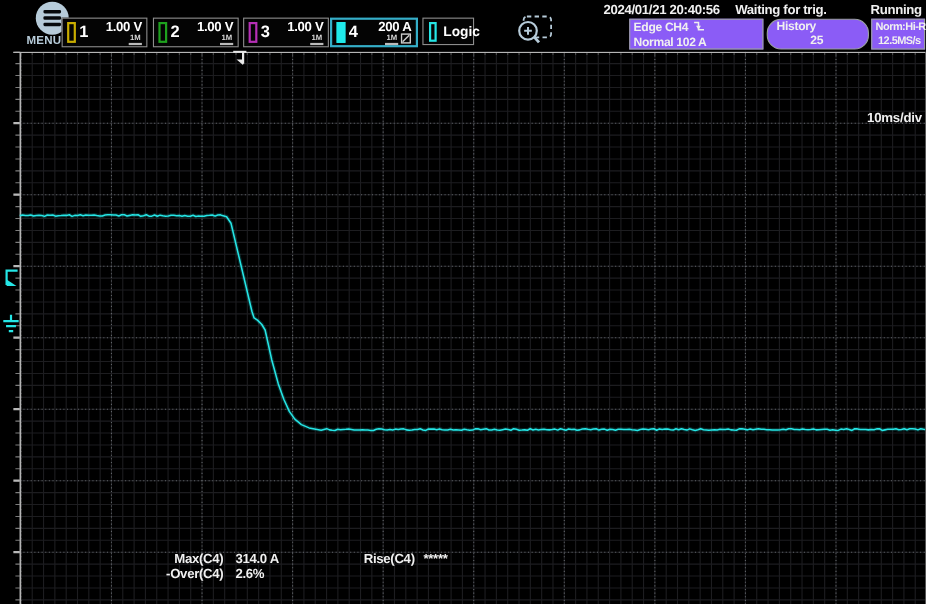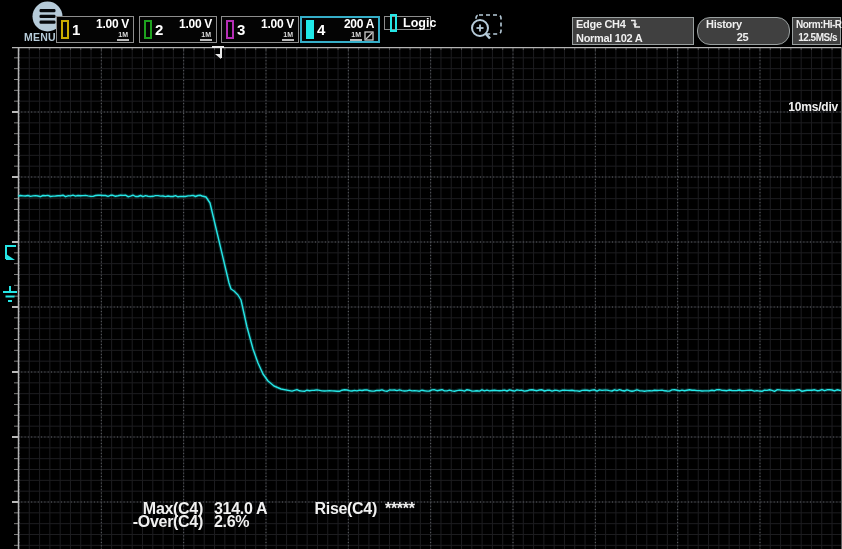--- a/index.html
+++ b/index.html
@@ -16,46 +16,46 @@
 
   .chbox{position:absolute;top:16px;height:27px;background:#040404;border:1px solid #8d8d8d;
          display:flex;align-items:center;padding:1px 2px;}
   .chbox.sel{border:2px solid #35aec8;}
   .cbar{width:8px;height:19px;border:2px solid #888;margin:0 3px 0 2px;flex:0 0 auto;}
   .cnum{font-size:15px;font-weight:bold;color:#fff;line-height:15px;}
   .cright{margin-left:auto;display:flex;flex-direction:column;align-items:flex-end;padding-right:2px;}
   .cscale{font-size:12px;font-weight:bold;color:#fff;line-height:12px;letter-spacing:-.3px;white-space:nowrap;}
   .cicons{display:flex;gap:2px;align-items:center;height:11px;}
   .imp{font-size:7px;font-weight:bold;color:#ddd;border-bottom:2px solid #bbb;line-height:8px;padding:0 1px;}
-  .logicbox{position:absolute;top:16px;height:14px;background:#040404;border:1px solid #8d8d8d;
+  .logicbox{position:absolute;top:16px;height:25px;background:#040404;border:1px solid #8d8d8d;
             display:flex;align-items:center;padding:1px 3px;}
   .logiclabel{font-size:12.5px;font-weight:bold;color:#fff;margin-left:3px;}
 
   .zoomicon{position:absolute;left:466px;top:13px;color:var(--pale);cursor:pointer;}
 
   .dtline{position:absolute;top:2px;left:420px;right:4px;display:flex;justify-content:flex-end;
           font-size:12px;font-weight:bold;letter-spacing:-.3px;white-space:nowrap;}
   .dtline .dt{margin-right:14px;} .dtline .ts{margin-right:40px;}
 
-  .infobox{position:absolute;top:17px;height:28px;border:1px solid #9aa0a0;background:#404040;
+  .infobox{position:absolute;top:17px;height:28px;border:1px solid #9aa0a0;background:#8b5cf6;
            font-size:11px;font-weight:bold;line-height:13px;letter-spacing:-.3px;padding:0 3px;white-space:nowrap;}
   .trigbox{left:572px;width:122px;}
   .histbox{left:697px;width:93px;border-radius:13px;}
   .histbox .l1{padding-left:5px;} .histbox .l2{text-align:center;padding-right:2px;}
   .acqbox{left:792px;width:49px;font-size:10px;letter-spacing:-.5px;}
   .acqbox div{text-align:right;}
   .edgeicon{display:inline-block;vertical-align:-1px;margin-left:4px;color:#eee;}
 
   
   .gridwrap{position:absolute;left:12px;top:47px;z-index:1;}
   .tbdiv{position:absolute;right:4px;top:58px;font-size:12px;font-weight:bold;letter-spacing:-.2px;z-index:3;margin-top:42px;}
   .marker{position:absolute;z-index:4;}
 
   
-  .meas{position:absolute;z-index:3;font-size:16px;font-weight:bold;letter-spacing:-.3px;
+  .meas{position:absolute;z-index:3;font-size:12px;font-weight:bold;letter-spacing:-.3px;
         line-height:13px;white-space:nowrap;}
   .mlabel{display:inline-block;text-align:right;}
   .mvalue{display:inline-block;}
   .mc1{left:88px;top:502px;} .mc1 .mlabel{width:115px;} .mc1 .mvalue{margin-left:11px;}
   .mc2{left:270px;top:502px;} .mc2 .mlabel{width:107px;} .mc2 .mvalue{margin-left:8px;}
   .mc3{left:445px;top:502px;} .mc3 .mlabel{width:112px;} .mc3 .mvalue{margin-left:10px;}
 </style>
 </head>
 <body>
 
@@ -127,20 +127,25 @@
   <div class="zoomicon">
     <svg width="40" height="31" viewBox="0 0 40 31">
       <rect x="10" y="2" width="25" height="19" rx="3" fill="none" stroke="currentColor" stroke-width="1.6" stroke-dasharray="4 3"></rect>
       <circle cx="14" cy="15" r="8" fill="#000" stroke="currentColor" stroke-width="2"></circle>
       <line x1="10.5" y1="15" x2="17.5" y2="15" stroke="currentColor" stroke-width="1.8"></line>
       <line x1="14" y1="11.5" x2="14" y2="18.5" stroke="currentColor" stroke-width="1.8"></line>
       <line x1="19.5" y1="20.5" x2="24" y2="25.5" stroke="currentColor" stroke-width="2.6"></line>
     </svg>
   </div>
 
+  <div class="dtline">
+    <span class="dt">2024/01/21 20:40:56</span>
+    <span class="ts">Waiting for trig.</span>
+    <span>Running</span>
+  </div>
 
   <div class="infobox trigbox">
     <div><span>Edge CH4</span><span class="edgeicon"><svg width="11" height="11" viewBox="0 0 11 11">
             <path d="M1,2.5 H5 V9 H10" fill="none" stroke="#eee" stroke-width="1.4"></path>
             <polygon points="2.8,5.5 7.2,5.5 5,9" fill="#eee"></polygon>
           </svg></span></div>
     <div>Normal 102 A</div>
   </div>
 
   <div class="infobox histbox">

